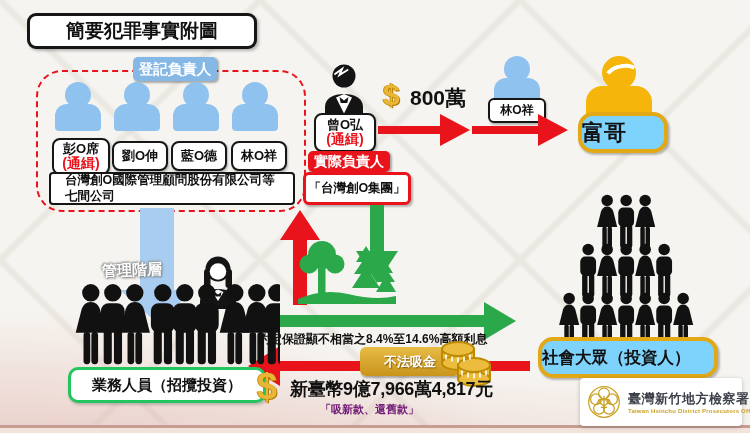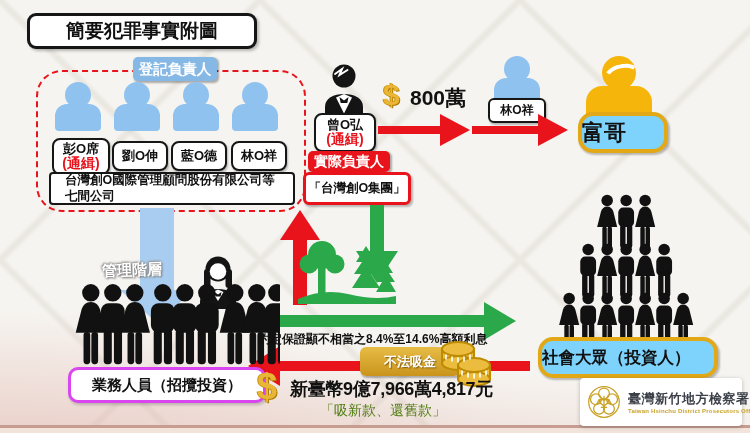--- a/index.html
+++ b/index.html
@@ -50,21 +50,21 @@
   .gold-pill{background:linear-gradient(#e7bc45,#c9941c);color:#fff;font-weight:800;border-radius:8px;
     display:flex;align-items:center;justify-content:center;box-shadow:1.5px 2px 2px rgba(0,0,0,.3);
     text-shadow:1px 1px 1px rgba(90,60,0,.6);}
 
   .red-outline-box{background:#fff;border:3px solid #e8131b;border-radius:6px;display:flex;align-items:center;
     justify-content:center;font-weight:800;box-shadow:1.5px 2px 2px rgba(0,0,0,.25);}
   .green-outline-box{background:#fff;border:3px solid #2ba84a;border-radius:10px;display:flex;align-items:center;
     justify-content:center;font-weight:800;box-shadow:1.5px 2px 2px rgba(0,0,0,.25);}
   .gold-outline-box{background:#7dd3fc;border:4px solid #e2a816;border-radius:15px;display:flex;align-items:center;
     justify-content:flex-start;font-weight:800;box-shadow:1.5px 2px 2px rgba(0,0,0,.25);}
-  .blue-outline-box{background:#fff;border:3px solid #d946ef;border-radius:10px;display:flex;align-items:center;
+  .blue-outline-box{background:#fff;border:3px solid #22c55e;border-radius:10px;display:flex;align-items:center;
     justify-content:center;font-weight:800;box-shadow:1.5px 2px 3px rgba(0,0,0,.2);}
 
   .dollar{font-weight:800;color:#eab637;text-shadow:1px 1px 0 #b07c00, -1px 0 0 #c98f00;}
   .mgmt-text{color:#fff;font-weight:800;font-size:15px;transform:rotate(-2deg);
     text-shadow:0 0 3px #8a8a8a,1px 1px 2px #777,-1px -1px 2px #999;}
   .outlined-white{color:#fff;font-weight:800;text-shadow:1px 1px 1px rgba(90,60,0,.65);}
 
   .logo-box{left:580px;top:378px;width:162px;height:48px;background:#fff;border-radius:4px;
     box-shadow:0 1px 4px rgba(0,0,0,.25);display:flex;align-items:center;padding:0 6px;box-sizing:border-box;z-index:3;}
   .logo-text-zh{font-family:"Liberation Serif",serif;font-size:13px;font-weight:700;color:#3c4049;letter-spacing:.5px;white-space:nowrap;}
@@ -271,21 +271,21 @@
   <div class="abs blue-outline-box" style="left:68px;top:367px;width:192px;height:30px;font-size:15px;z-index:3;">
     <span>業務人員（招攬投資）</span>
   </div>
 
   <div class="abs dollar" style="left:257px;top:366px;font-size:36px;z-index:3;">
     <span>$</span>
   </div>
   <div class="abs" style="left:290px;top:377px;font-size:18px;font-weight:800;letter-spacing:-0.3px;white-space:nowrap;z-index:3;">
     <span>新臺幣9億7,966萬4,817元</span>
   </div>
-  <div class="abs" style="left:320px;top:402px;font-size:14px;font-weight:400;color:#4d7c0f;white-space:nowrap;z-index:3;">
+  <div class="abs" style="left:320px;top:402px;font-size:11px;font-weight:700;color:#701a75;white-space:nowrap;z-index:3;">
     <span>「吸新款、還舊款」</span>
   </div>
 
   <svg class="abs" style="left:596px;top:194px;" width="62" height="56" viewBox="0 0 62 56">
     <use href="#sym-woman" transform="scale(0.93)"></use>
     <use href="#sym-man" transform="translate(19,0) scale(0.93)"></use>
     <use href="#sym-woman" transform="translate(38,0) scale(0.93)"></use>
   </svg>
   <svg class="abs" style="left:577px;top:243px;" width="100" height="56" viewBox="0 0 100 56">
     <use href="#sym-man" transform="scale(0.93)"></use>

